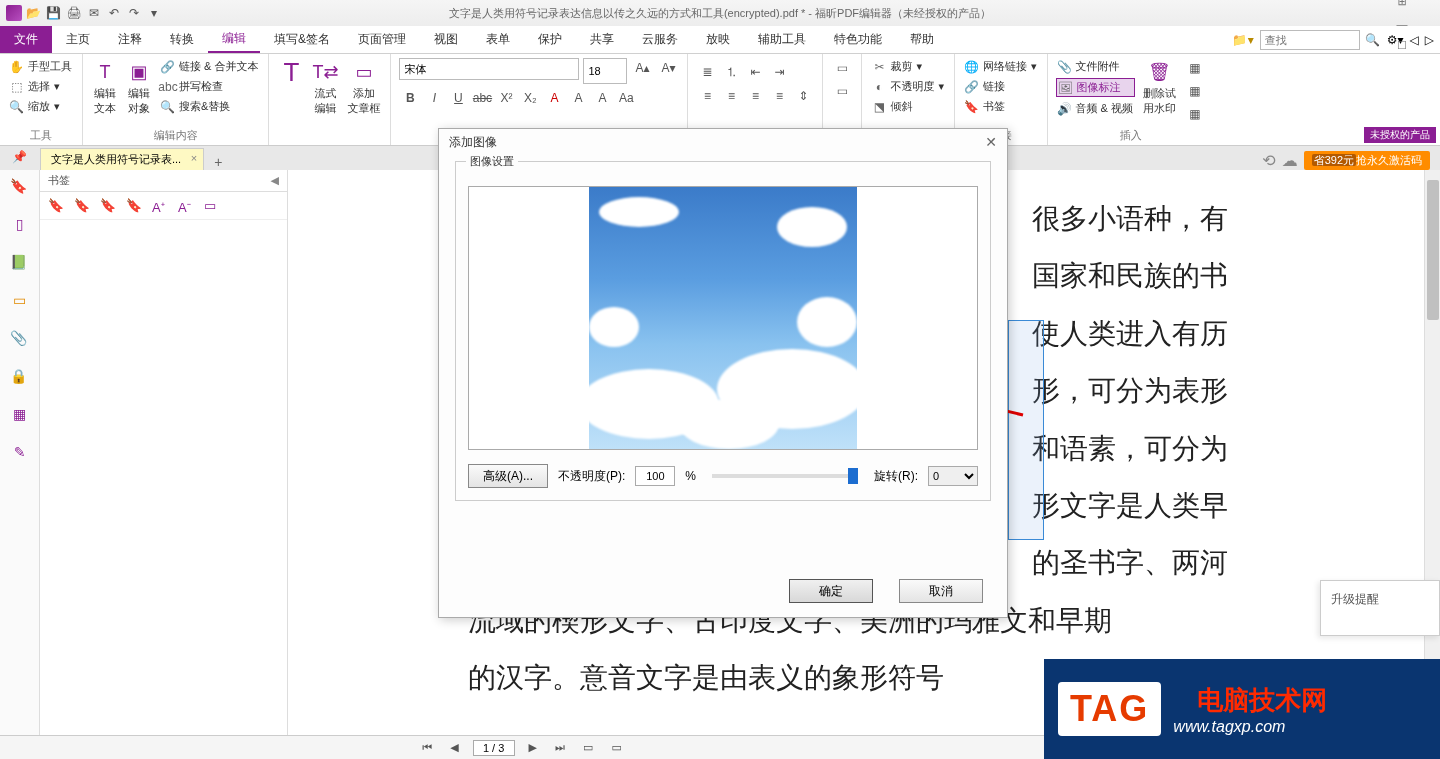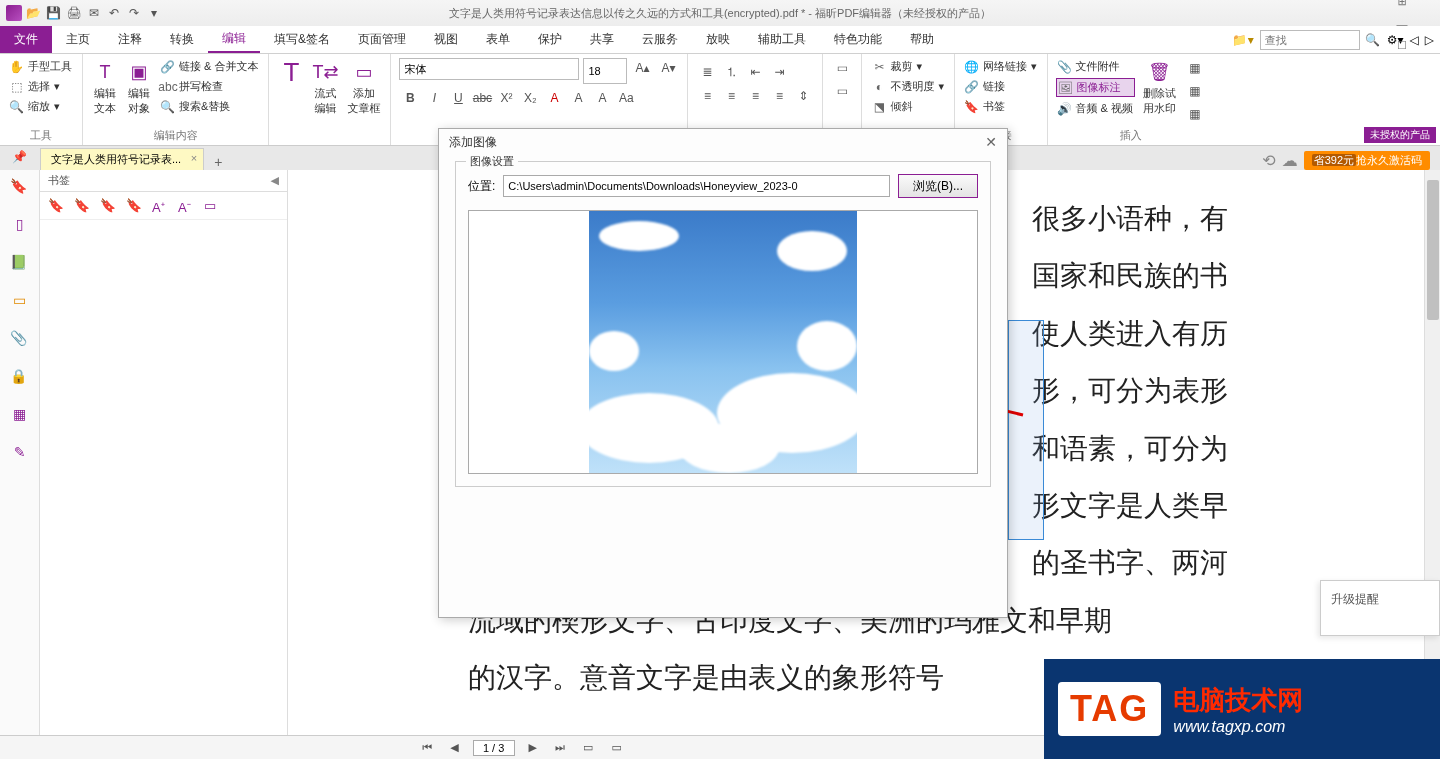--- a/index.html
+++ b/index.html
@@ -91,21 +91,21 @@
 .dlg-footer .btn { width: 84px; }
 .btn-primary { border-color: #555; background: linear-gradient(#f0f0f0,#d8d8d8); }
 
 
 .upgrade-pop { position: absolute; right: 0; top: 580px; width: 120px; height: 56px; background: #fff; border: 1px solid #ccc; padding: 10px; font-size: 12px; color: #555; box-shadow: -2px 2px 6px rgba(0,0,0,0.1); }
 
 
 .tag-wm { position: absolute; right: 0; bottom: 0; width: 396px; height: 100px; background: #0a3570; display: flex; align-items: center; padding: 0 14px; gap: 12px; z-index: 200; }
 .tag-badge { background: #fff; color: #e63b00; font-weight: 900; font-size: 36px; padding: 6px 12px; border-radius: 4px; letter-spacing: 2px; }
 .tag-txt { display: flex; flex-direction: column; }
-.tag-txt .t1 { color: #ff2a00; font-size: 26px; font-weight: bold; }
+.tag-txt .t1 { color: #ff2a00; font-size: 26px; font-weight: bold; margin-left: 24px; }
 .tag-txt .t2 { color: #fff; font-size: 16px; font-style: italic; }
 
 
 .statusbar { position: absolute; left: 0; bottom: 0; right: 396px; height: 24px; background: #f5f5f5; border-top: 1px solid #ccc; display: flex; align-items: center; justify-content: center; gap: 10px; font-size: 11px; color: #555; }
 .sb-btn { cursor: pointer; padding: 0 4px; }
 .page-input { width: 42px; height: 16px; border: 1px solid #aaa; text-align: center; font-size: 11px; }
 </style>
 </head>
 <body>
 
@@ -412,37 +412,47 @@
 </div>
 
 <div class="dialog">
   <div class="dlg-title">
     <span>添加图像</span>
     <span class="dlg-close">✕</span>
   </div>
   <div class="dlg-body">
     <div class="fieldset">
       <span class="fieldset-legend">图像设置</span>
-      <div class="row-loc">
-        <span>位置:</span>
-        <input class="loc-input" value="C:\Users\admin\Documents\Downloads\Honeyview_2023-0" style="">
-        <button class="btn">浏览(B)...</button>
-      </div>
       <div class="preview-box">
         <div class="sky-img">
           <div class="cloud" style="left:10px;top:10px;width:80px;height:30px"></div>
           <div class="cloud" style="right:10px;top:20px;width:70px;height:40px"></div>
           <div class="cloud" style="left:-10px;bottom:10px;width:140px;height:70px"></div>
           <div class="cloud" style="right:-10px;bottom:20px;width:150px;height:80px"></div>
           <div class="cloud" style="left:90px;bottom:0;width:100px;height:50px"></div>
           <div class="cloud" style="left:0;top:120px;width:50px;height:40px"></div>
           <div class="cloud" style="right:0;top:110px;width:60px;height:50px"></div>
         </div>
       </div>
-    </div>
+      <div class="row-opts">
+        <button class="btn btn-plain">高级(A)...</button>
+        <span>不透明度(P):</span>
+        <input class="opq-input" value="100" style="">
+        <span>%</span>
+        <div class="slider">
+            <div class="slider-thumb" style="right:0"></div>
+          </div>
+        <span>旋转(R):</span>
+        <select class="rot-select"><option>0</option></select>
+      </div>
+    </div>
+  </div>
+  <div class="dlg-footer">
+    <button class="btn btn-primary">确定</button>
+    <button class="btn btn-plain">取消</button>
   </div>
 </div>
 
 <div class="upgrade-pop">
   <span>升级提醒</span>
 </div>
 
 <div class="statusbar">
   <span class="sb-btn">⏮</span>
   <span class="sb-btn">◀</span>

